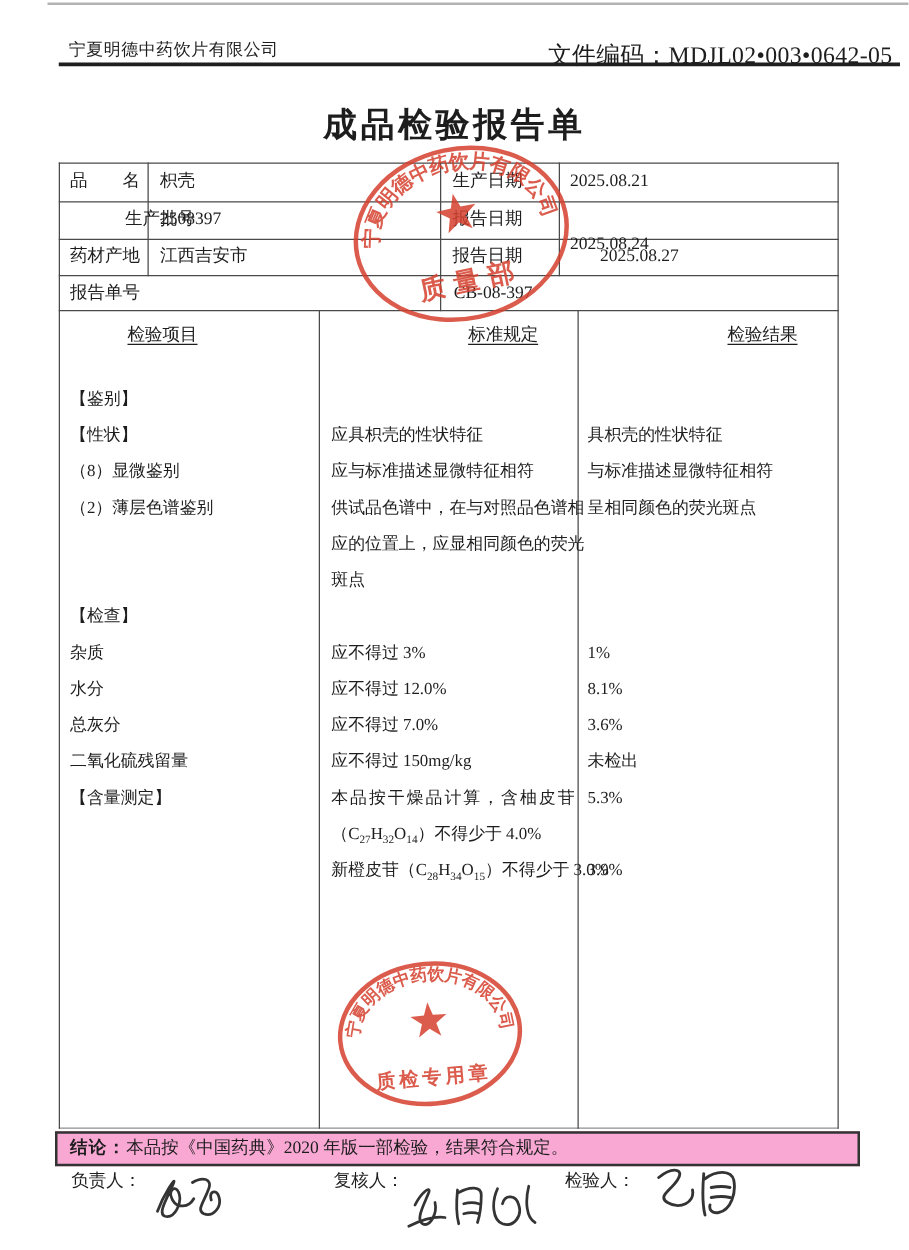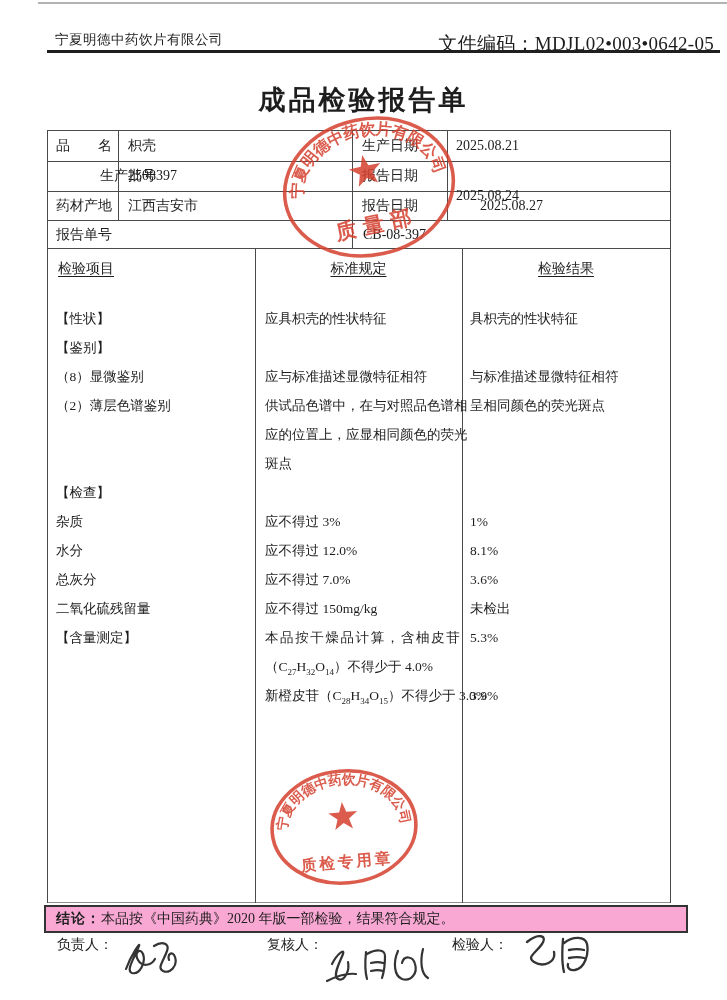--- a/index.html
+++ b/index.html
@@ -15,21 +15,21 @@
   .doccode{right:13px;top:31px;font-size:19px;letter-spacing:.3px;}
   .header-rule{left:47px;top:50px;width:673px;height:3px;background:#1f1f1f;}
   .title{left:0;top:82px;width:727px;text-align:center;font-size:27px;font-weight:bold;letter-spacing:3px;}
   
   .hline{position:absolute;height:1px;background:#4a4a4a;}
   .vline{position:absolute;width:1px;background:#4a4a4a;}
   .hline.light{background:#8f8f8f;}
   
   .cell{position:absolute;height:28px;line-height:28px;font-size:14px;white-space:nowrap;text-align:center;}
   
-  .colhead{position:absolute;top:257px;height:24px;line-height:24px;font-size:14px;}
+  .colhead{position:absolute;top:257px;height:24px;line-height:24px;font-size:14px;margin-left:44px;}
   .underlined{text-decoration:underline;text-underline-offset:3px;}
   
   #bodyrows{position:absolute;left:47px;top:304px;width:623px;}
   .brow{display:grid;grid-template-columns:208px 207px 208px;height:29px;}
   .brow > div{line-height:29px;font-size:13.5px;white-space:nowrap;overflow:visible;}
   .brow .c1{padding-left:9px;}
   .brow .c2{padding-left:10px;}
   .brow .c3{padding-left:8px;}
   .ls{letter-spacing:1.6px;}
   sub{font-size:9px;}
@@ -87,28 +87,28 @@
 
   <div class="cell" style="left:56px;top:221px;">报告单号</div>
   <div class="cell" style="left:363px;top:221px;">CB-08-397</div>
 
   <div class="colhead underlined" style="left:58px;">检验项目</div>
   <div class="colhead" style="left:255px;width:207px;text-align:center;"><span class="underlined">标准规定</span></div>
   <div class="colhead" style="left:462px;width:208px;text-align:center;"><span class="underlined">检验结果</span></div>
 
   <div id="bodyrows">
     <div class="brow">
+      <div class="c1">【鉴别】</div>
+      <div class="c2"></div>
+      <div class="c3"></div>
+    </div>
+    <div class="brow">
       <div class="c1">【性状】</div>
       <div class="c2">应具枳壳的性状特征</div>
       <div class="c3">具枳壳的性状特征</div>
-    </div>
-    <div class="brow">
-      <div class="c1">【鉴别】</div>
-      <div class="c2"></div>
-      <div class="c3"></div>
     </div>
     <div class="brow">
       <div class="c1">（8）显微鉴别</div>
       <div class="c2">应与标准描述显微特征相符</div>
       <div class="c3">与标准描述显微特征相符</div>
     </div>
     <div class="brow">
       <div class="c1">（2）薄层色谱鉴别</div>
       <div class="c2">供试品色谱中，在与对照品色谱相</div>
       <div class="c3">呈相同颜色的荧光斑点</div>

